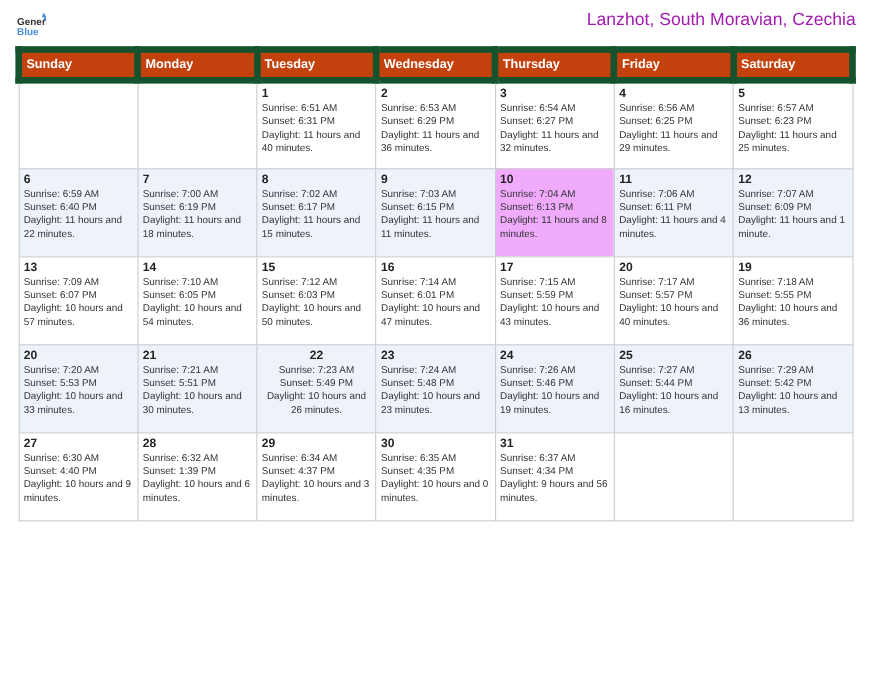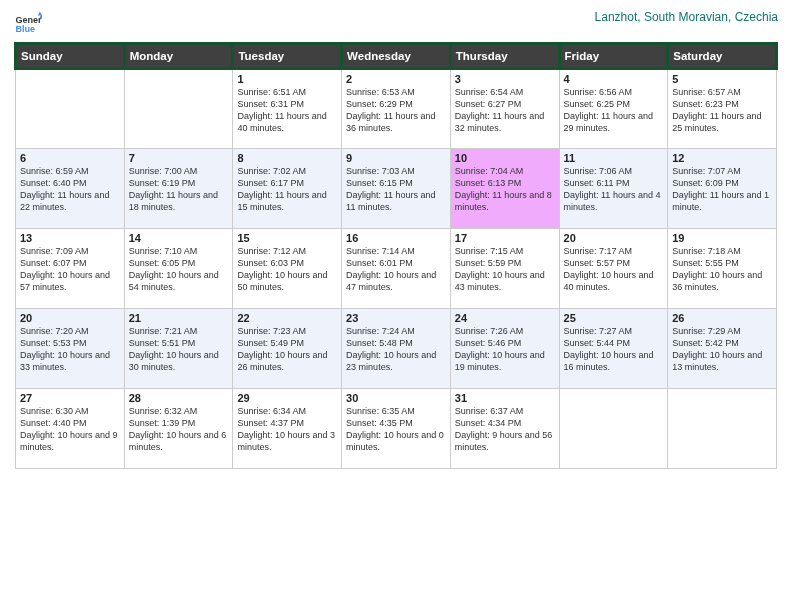--- a/index.html
+++ b/index.html
@@ -32,36 +32,36 @@
     .title-block {
       text-align: right;
     }
     .month-title {
       font-size: 32px;
       font-weight: bold;
       color: #333;
       line-height: 1.1;
     }
     .location {
-      font-size: 12px;
-      color: #0f766e;
+      font-size: 16px;
+      color: #a21caf;
     }
     table {
       width: 100%;
       border-collapse: collapse;
       table-layout: fixed;
     }
     thead tr th {
-      background-color: #404040;
+      background-color: #c2410c;
       color: #fff;
       font-size: 11.5px;
       font-weight: bold;
       padding: 5px 4px;
       text-align: left;
-      border: 3px solid #14532d;
+      border: 6px solid #14532d;
     }
     tbody tr {
       background: #fff;
     }
     tbody tr:nth-child(odd) {
       background: #f9f9f9;
     }
     tbody td {
       border: 1px solid #ccc;
       vertical-align: top;
@@ -241,21 +241,21 @@
             <div class="day-detail">Sunrise: 7:20 AM
 Sunset: 5:53 PM
 Daylight: 10 hours and 33 minutes.</div>
           </td>
           <td style="background: rgb(238, 242, 251);">
             <span class="day-num">21</span>
             <div class="day-detail">Sunrise: 7:21 AM
 Sunset: 5:51 PM
 Daylight: 10 hours and 30 minutes.</div>
           </td>
-          <td style="background: rgb(238, 242, 251);">
+          <td style="background: rgb(238, 242, 251); text-align: center;">
             <span class="day-num">22</span>
             <div class="day-detail">Sunrise: 7:23 AM
 Sunset: 5:49 PM
 Daylight: 10 hours and 26 minutes.</div>
           </td>
           <td style="background: rgb(238, 242, 251);">
             <span class="day-num">23</span>
             <div class="day-detail">Sunrise: 7:24 AM
 Sunset: 5:48 PM
 Daylight: 10 hours and 23 minutes.</div>

